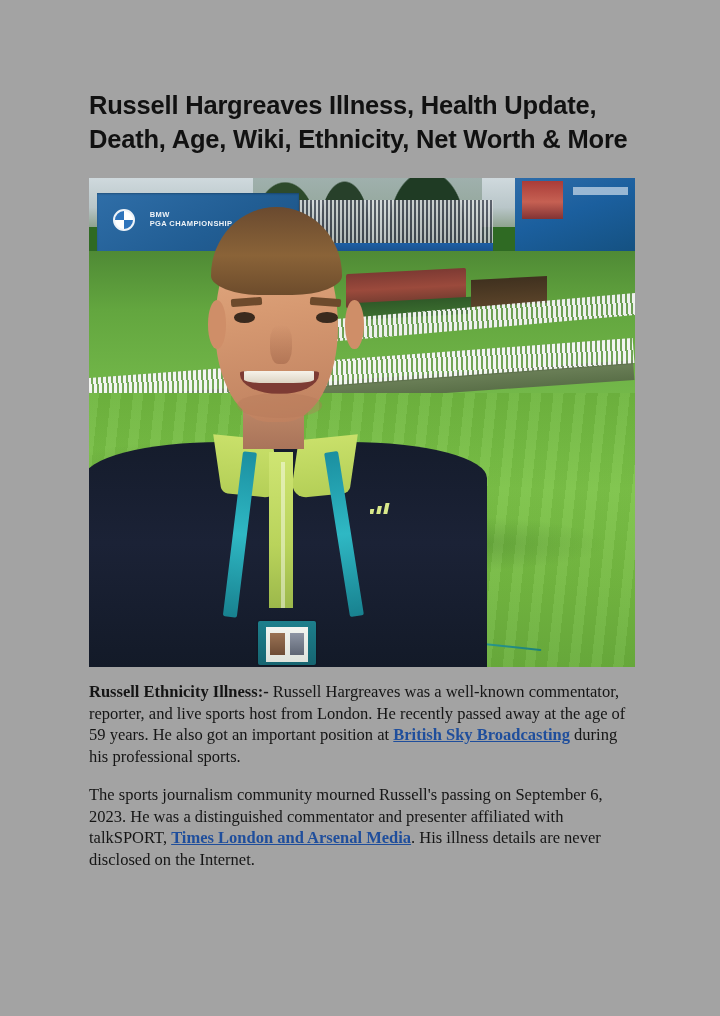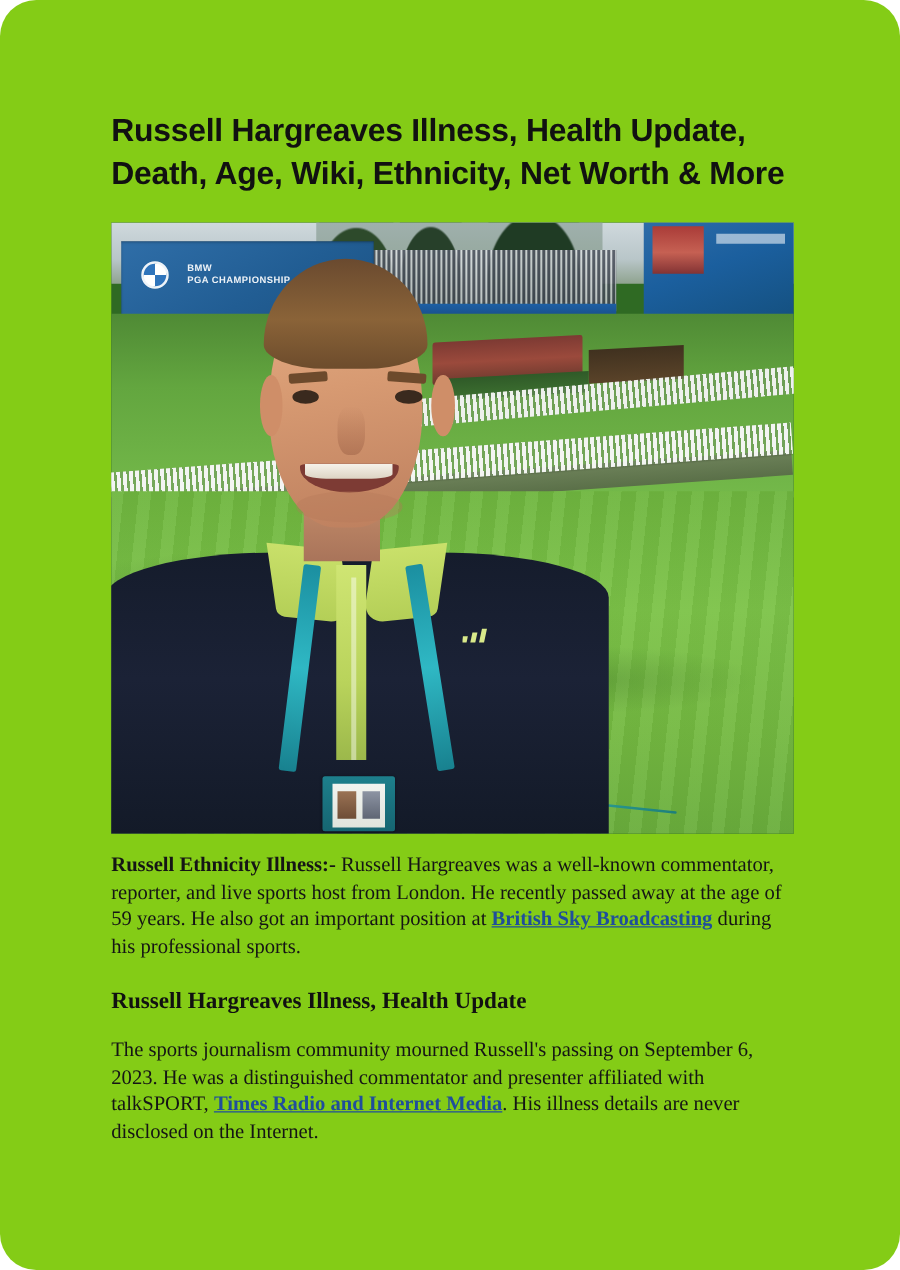--- a/index.html
+++ b/index.html
@@ -13,22 +13,21 @@
     overflow: hidden;
     font-family: "Liberation Serif", serif;
     color: #111111;
     position: relative;
   }
   .page {
     position: absolute;
     left: 0; top: 0;
     width: 720px;
     height: 1016px;
-    background: #84cc16;
-    border-radius: 29px;
+    background: #a3a3a3;
   }
   .content {
     position: absolute;
     left: 89px;
     top: 88px;
     width: 546px;
   }
 
   
   .article-title {
@@ -457,18 +456,17 @@
           </div>
           <div class="m-chin"></div>
         </div>
 
       </div>
     </div>
 
     <p class="body"><span class="lead-in">Russell Ethnicity Illness:-</span><span> Russell Hargreaves was a well-known commentator, reporter, and live sports host from London. He recently passed away at the age of 59 years. He also got an important position at </span><a class="link" href="#">British Sky Broadcasting</a><span> during his professional sports.</span></p>
 
 
-    <h2 class="section">Russell Hargreaves Illness, Health Update</h2>
-
-    <p class="body"><span>The sports journalism community mourned Russell's passing on September 6, 2023. He was a distinguished commentator and presenter affiliated with talkSPORT, </span><a class="link" href="#">Times Radio and Internet Media</a><span>. His illness details are never disclosed on the Internet.</span></p>
+
+    <p class="body"><span>The sports journalism community mourned Russell's passing on September 6, 2023. He was a distinguished commentator and presenter affiliated with talkSPORT, </span><a class="link" href="#">Times London and Arsenal Media</a><span>. His illness details are never disclosed on the Internet.</span></p>
 
   </div>
 </div>
 
 </body></html>

